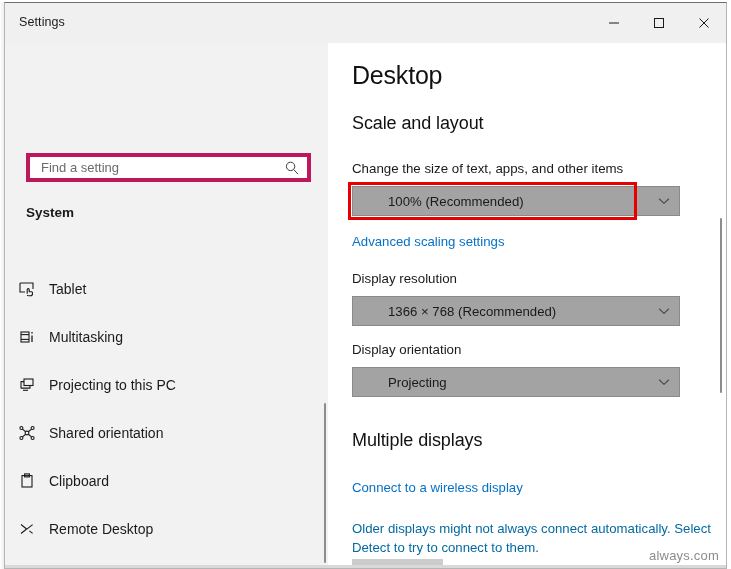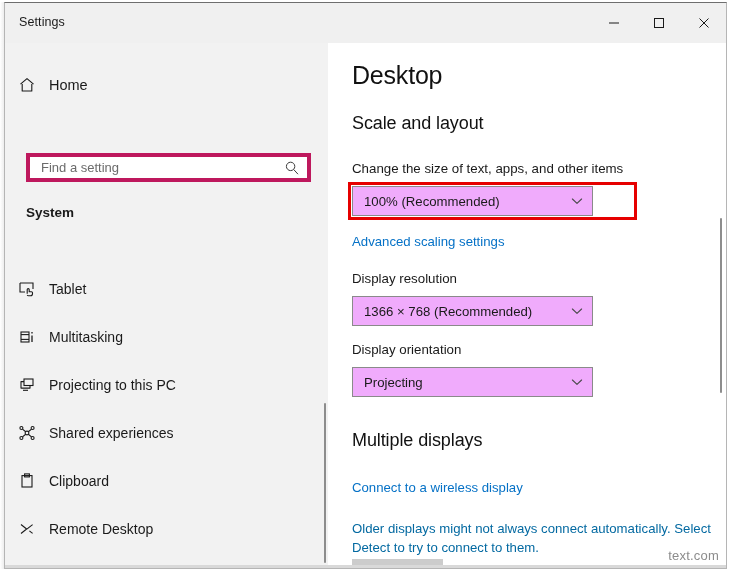--- a/index.html
+++ b/index.html
@@ -200,27 +200,28 @@
     left: 24px;
     font-size: 13.3px;
     color: #1a1a1a;
   }
   #scale-label { top: 118px; }
   #resolution-label { top: 228px; }
   #orientation-label { top: 299px; }
   .combo {
     position: absolute;
     left: 24px;
-    width: 241px;
+    width: 328px;
     height: 30px;
-    background: #f0abfc;
+    background: #a3a3a3;
     border: 1px solid #8a8a8a;
     box-sizing: border-box;
     display: flex;
     align-items: center;
+    padding-left: 24px;
   }
   #scale-combo { top: 143px; }
   #resolution-combo { top: 253px; }
   #orientation-combo { top: 324px; }
   .combo-value {
     margin-left: 11px;
     font-size: 13.2px;
     color: #1a1a1a;
     flex: 1;
   }
@@ -320,29 +321,20 @@
           <svg width="12" height="12" viewBox="0 0 12 12">
             <line x1="1.5" y1="1.5" x2="10.5" y2="10.5" stroke="currentColor" stroke-width="1"></line>
             <line x1="10.5" y1="1.5" x2="1.5" y2="10.5" stroke="currentColor" stroke-width="1"></line>
           </svg>
         </div>
       </div>
     </div>
 
     <div class="sidebar">
 
-      <div class="home-row">
-        <span class="home-icon">
-          <svg width="18" height="18" viewBox="0 0 18 18">
-            <path d="M2.5 8.2 L9 2.6 L15.5 8.2" fill="none" stroke="currentColor" stroke-width="1.1" stroke-linejoin="round"></path>
-            <path d="M4.2 8.0 V15 H13.8 V8.0" fill="none" stroke="currentColor" stroke-width="1.1" stroke-linejoin="round"></path>
-          </svg>
-        </span>
-        <span class="home-label">Home</span>
-      </div>
 
       <div class="search-box">
         <span class="search-placeholder">Find a setting</span>
         <span class="search-icon">
           <svg width="16" height="16" viewBox="0 0 16 16">
             <circle cx="6.6" cy="6.4" r="4.2" fill="none" stroke="currentColor" stroke-width="1"></circle>
             <line x1="9.7" y1="9.5" x2="14" y2="14.2" stroke="currentColor" stroke-width="1"></line>
           </svg>
         </span>
       </div>
@@ -393,21 +385,21 @@
               <circle cx="3.4" cy="4" r="1.5" fill="none" stroke="currentColor" stroke-width="1.1"></circle>
               <circle cx="14.6" cy="4" r="1.5" fill="none" stroke="currentColor" stroke-width="1.1"></circle>
               <circle cx="3.4" cy="14" r="1.5" fill="none" stroke="currentColor" stroke-width="1.1"></circle>
               <circle cx="14.6" cy="14" r="1.5" fill="none" stroke="currentColor" stroke-width="1.1"></circle>
               <line x1="4.5" y1="5.1" x2="7.7" y2="7.7" stroke="currentColor" stroke-width="1.1"></line>
               <line x1="13.5" y1="5.1" x2="10.3" y2="7.7" stroke="currentColor" stroke-width="1.1"></line>
               <line x1="4.5" y1="12.9" x2="7.7" y2="10.3" stroke="currentColor" stroke-width="1.1"></line>
               <line x1="13.5" y1="12.9" x2="10.3" y2="10.3" stroke="currentColor" stroke-width="1.1"></line>
             </svg>
           </span>
-          <span class="nav-label">Shared experiences</span>
+          <span class="nav-label">Shared orientation</span>
         </div>
 
         <div class="nav-item">
           <span class="nav-icon">
             <svg width="18" height="18" viewBox="0 0 18 18">
               <rect x="4" y="3.6" width="10" height="11.4" fill="none" stroke="currentColor" stroke-width="1.1"></rect>
               <rect x="6.6" y="1.9" width="4.8" height="3" fill="none" stroke="currentColor" stroke-width="1.1"></rect>
             </svg>
           </span>
           <span class="nav-label">Clipboard</span>
@@ -488,16 +480,16 @@
       <a class="link" id="wireless-link">Connect to a wireless display</a>
 
       <div class="body-text">Older displays might not always connect automatically. Select Detect to try to connect to them.</div>
 
       <button class="detect-button"></button>
 
       <div class="content-scroll-thumb"></div>
     </div>
 
     <div class="bottom-edge"></div>
-    <div class="watermark">text.com</div>
+    <div class="watermark">always.com</div>
 
   </div>
 </div>
 
 </body></html>

